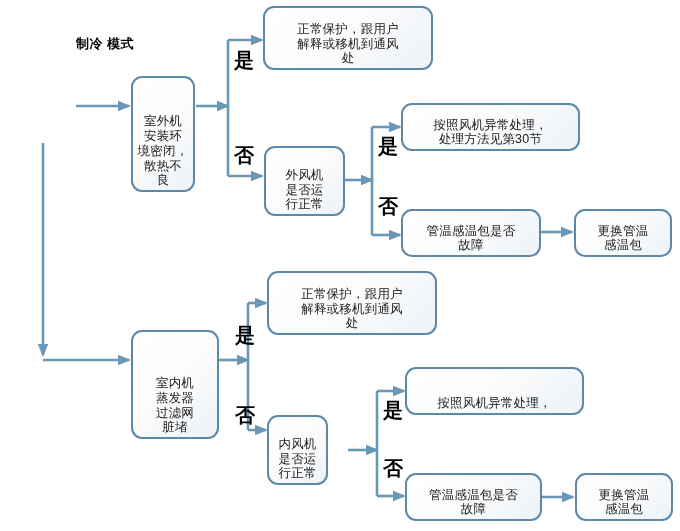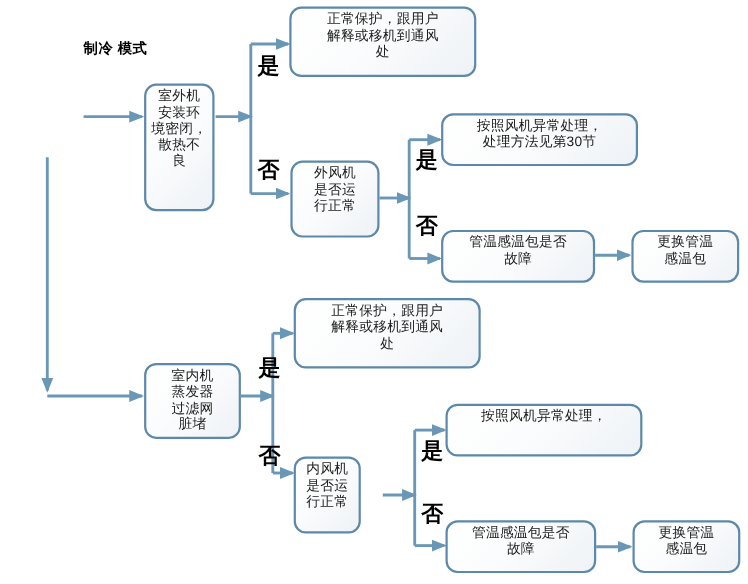--- a/index.html
+++ b/index.html
@@ -20,21 +20,21 @@
     left: 0;
     top: 0;
     width: 680px;
     height: 531px;
     pointer-events: none;
   }
   .node {
     position: absolute;
     box-sizing: border-box;
     display: flex;
-    align-items: flex-start;
+    align-items: flex-end;
     justify-content: center;
     text-align: center;
     color: #1a1a1a;
     background: linear-gradient(135deg, #ffffff 0%, #fbfcfd 45%, #eef2f6 100%);
     border: 2px solid #5c88a9;
     border-radius: 11px;
     line-height: 1.18;
     letter-spacing: 0.2px;
     padding: 2px 4px;
   }
@@ -178,21 +178,21 @@
     </div>
   </div>
 
   <div class="node" style="left:574px; top:209px; width:98px; height:48px; font-size:12.5px;">
     <div>
       <span>更换管温</span>
       <span>感温包</span>
     </div>
   </div>
 
-  <div class="node" style="left:131px; top:330px; width:88px; height:69px; font-size:12.5px;font-family:Liberation Serif, serif;">
+  <div class="node" style="left:131px; top:330px; width:88px; height:109px; font-size:12.5px;font-family:Liberation Serif, serif;">
     <div>
       <span>室内机</span>
       <span>蒸发器</span>
       <span>过滤网</span>
       <span>脏堵</span>
     </div>
   </div>
 
   <div class="yn-label" style="left:233px; top:325px; width:24px; font-size:20px;">
     <span>是</span>

